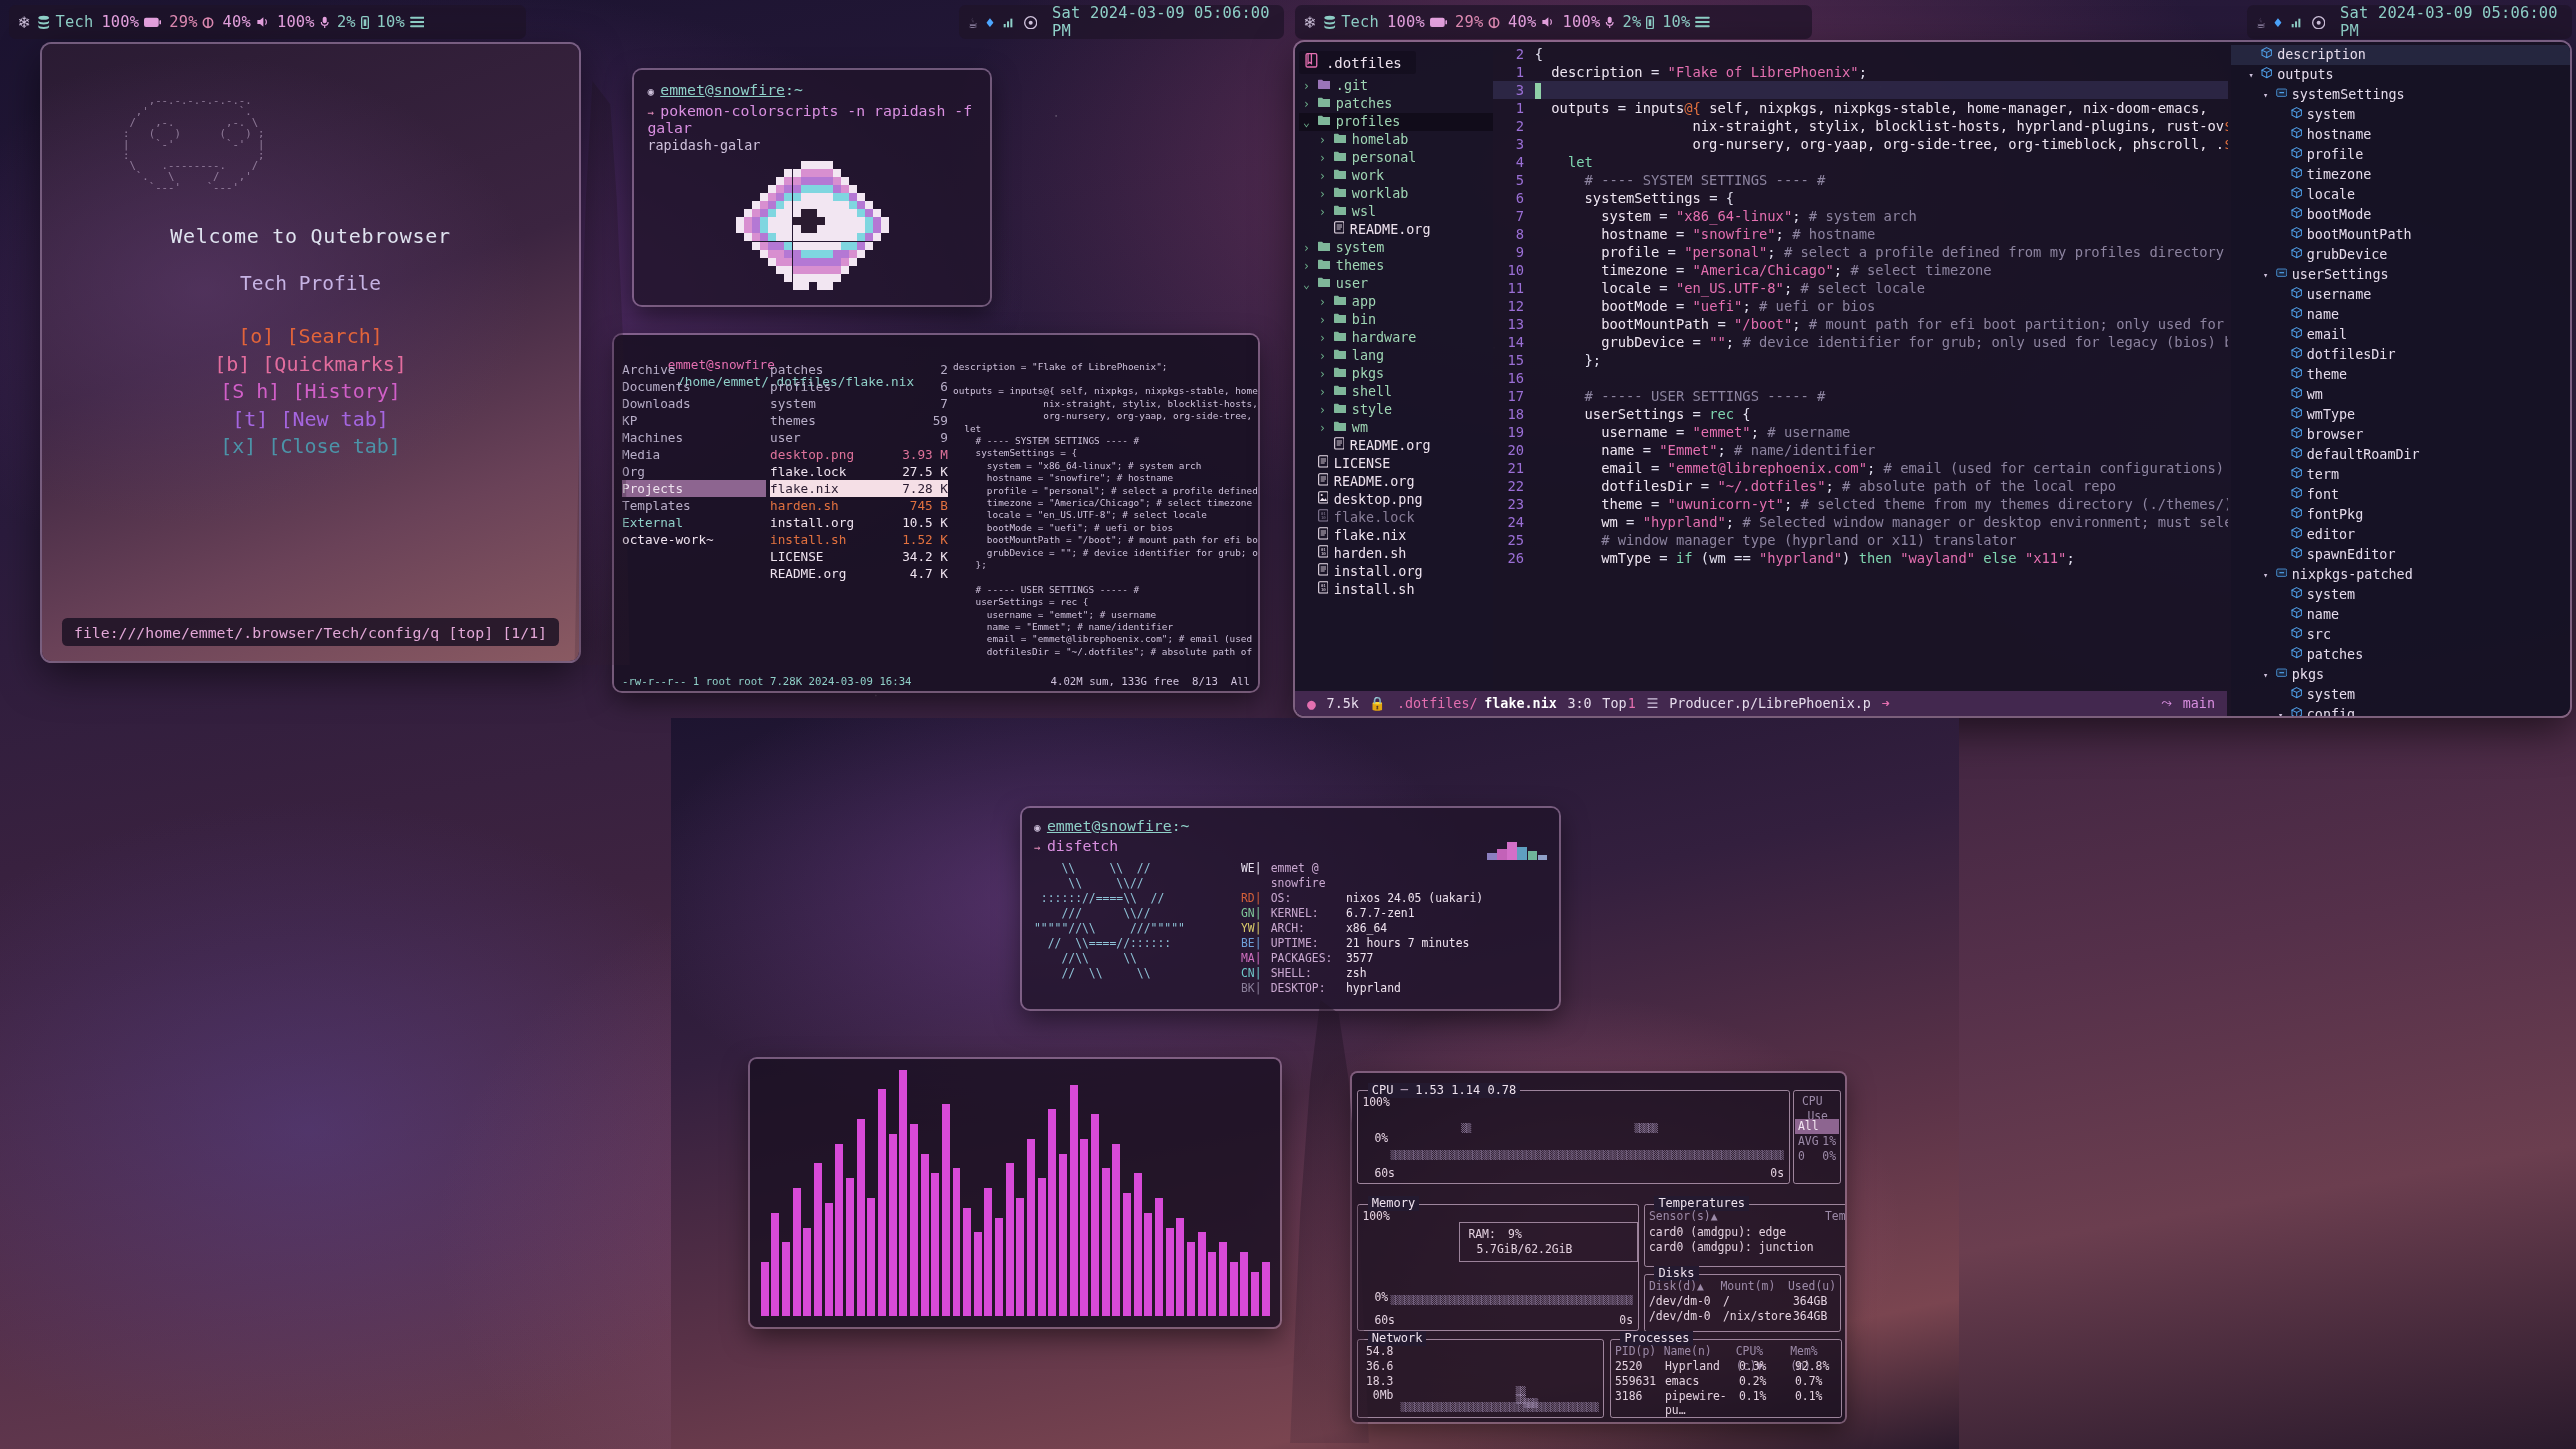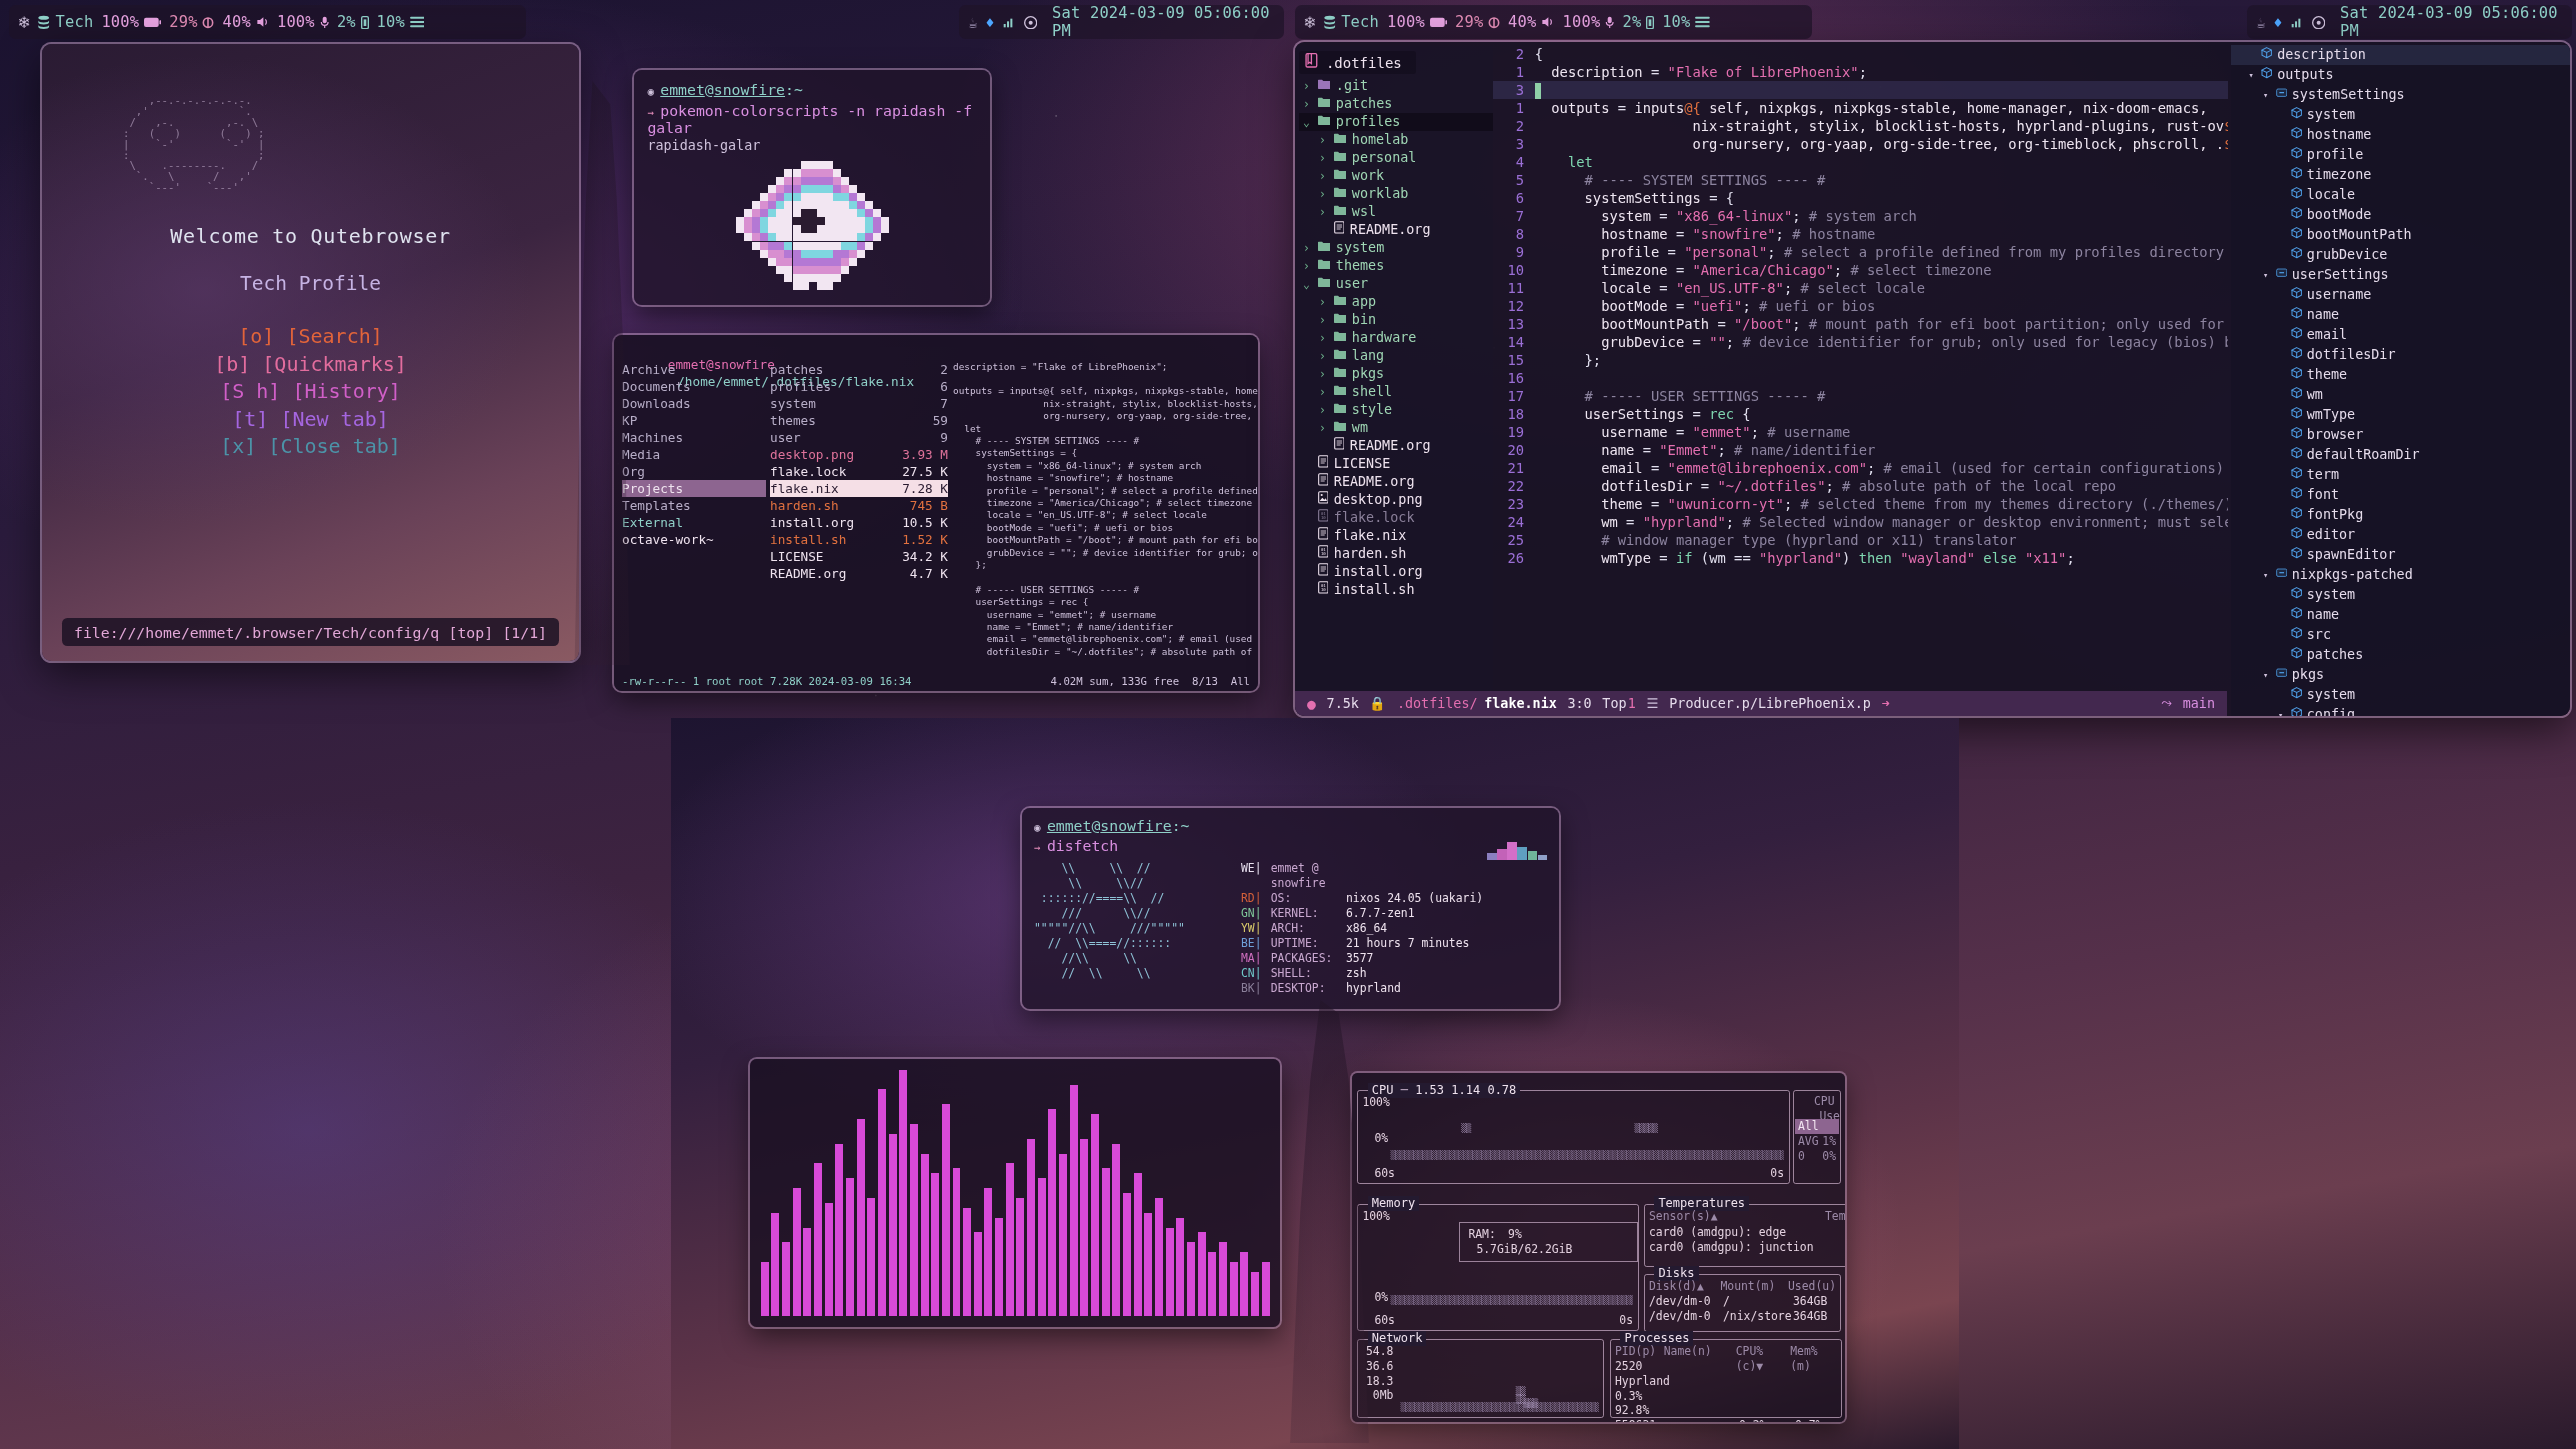--- a/index.html
+++ b/index.html
@@ -1205,21 +1205,21 @@
         <div style="position:absolute;left:16px;top:40px;">0%</div>
         <div id="cpu-graph" style="position: absolute; left: 32px; top: 9.4px; right: 5.4px; height: 59px; color: rgba(180, 160, 200, 0.55); font-size: 8.7px; line-height: 8.7px; white-space: nowrap; overflow: hidden; display: flex; align-items: flex-end;">
             <div style="position: absolute; bottom: 0px; left: 0px; right: 0px; letter-spacing: -0.7px;">▒▒▒▒▒▒▒▒▒▒▒▒▒▒▒▒▒▒▒▒▒▒▒▒▒▒▒▒▒▒▒▒▒▒▒▒▒▒▒▒▒▒▒▒▒▒▒▒▒▒▒▒▒▒▒▒▒▒▒▒▒▒▒▒▒▒▒▒▒▒▒▒▒▒▒▒▒▒▒▒▒▒▒▒▒▒▒▒▒▒▒▒▒▒▒▒▒</div>
             <div style="position: absolute; bottom: 27px; left: 18%; color: rgba(190, 170, 210, 0.6); letter-spacing: -0.7px;">▒▒</div>
             <div style="position: absolute; bottom: 27px; left: 62%; color: rgba(190, 170, 210, 0.6); letter-spacing: -0.7px;">▒▒▒▒▒</div>
           </div>
         <div style="position:absolute;left:16px;bottom:2.7px;">60s</div>
         <div style="position:absolute;right:5.4px;bottom:2.7px;">0s</div>
       </div>
       <div class="box" style="left:441px; top:17.4px; width:48px; height:94px;">
-        <div style="position:absolute;left:20px;top:2.7px;" class="hdr">
+        <div style="position:absolute;left:8px;top:2.7px;" class="hdr">
           <span>CPU</span>
           <span style="margin-left:5.4px;">Use</span>
         </div>
         <div id="cpu-rows" style="position:absolute;left:1.3px;top:28px;right:1.3px;">
             <div style="display: flex; justify-content: space-between; padding: 0px 2.7px; background: rgb(141, 101, 144); color: rgb(243, 230, 242);">
               <span>All</span>
               <span></span>
             </div>
             <div style="display: flex; justify-content: space-between; padding: 0px 2.7px; color: rgb(156, 138, 168);">
               <span>AVG</span>
@@ -1305,21 +1305,21 @@
 
       <div class="box" style="left:258px; top:266px; width:232px; height:79px;">
         <div class="boxlbl" style="background:#241a30;">Processes</div>
         <div class="hdr" style="position:absolute;left:4px;top:4px;right:4px;display:flex;">
           <span style="width:50px;">PID(p)</span>
           <span style="width:74px;">Name(n)</span>
           <span style="width:56px;">CPU%(c)▼</span>
           <span>Mem%(m)</span>
         </div>
         <div id="proc-rows" style="position:absolute;left:4px;top:19px;right:4px;">
-            <div style="display: flex; flex-direction: column;">
+            <div style="display: flex;">
               <span style="width: 50px;">2520</span>
               <span style="width: 74px;">Hyprland</span>
               <span style="width: 56px;">0.3%</span>
               <span>92.8%</span>
             </div>
             <div style="display: flex;">
               <span style="width: 50px;">559631</span>
               <span style="width: 74px;">emacs</span>
               <span style="width: 56px;">0.2%</span>
               <span>0.7%</span>

